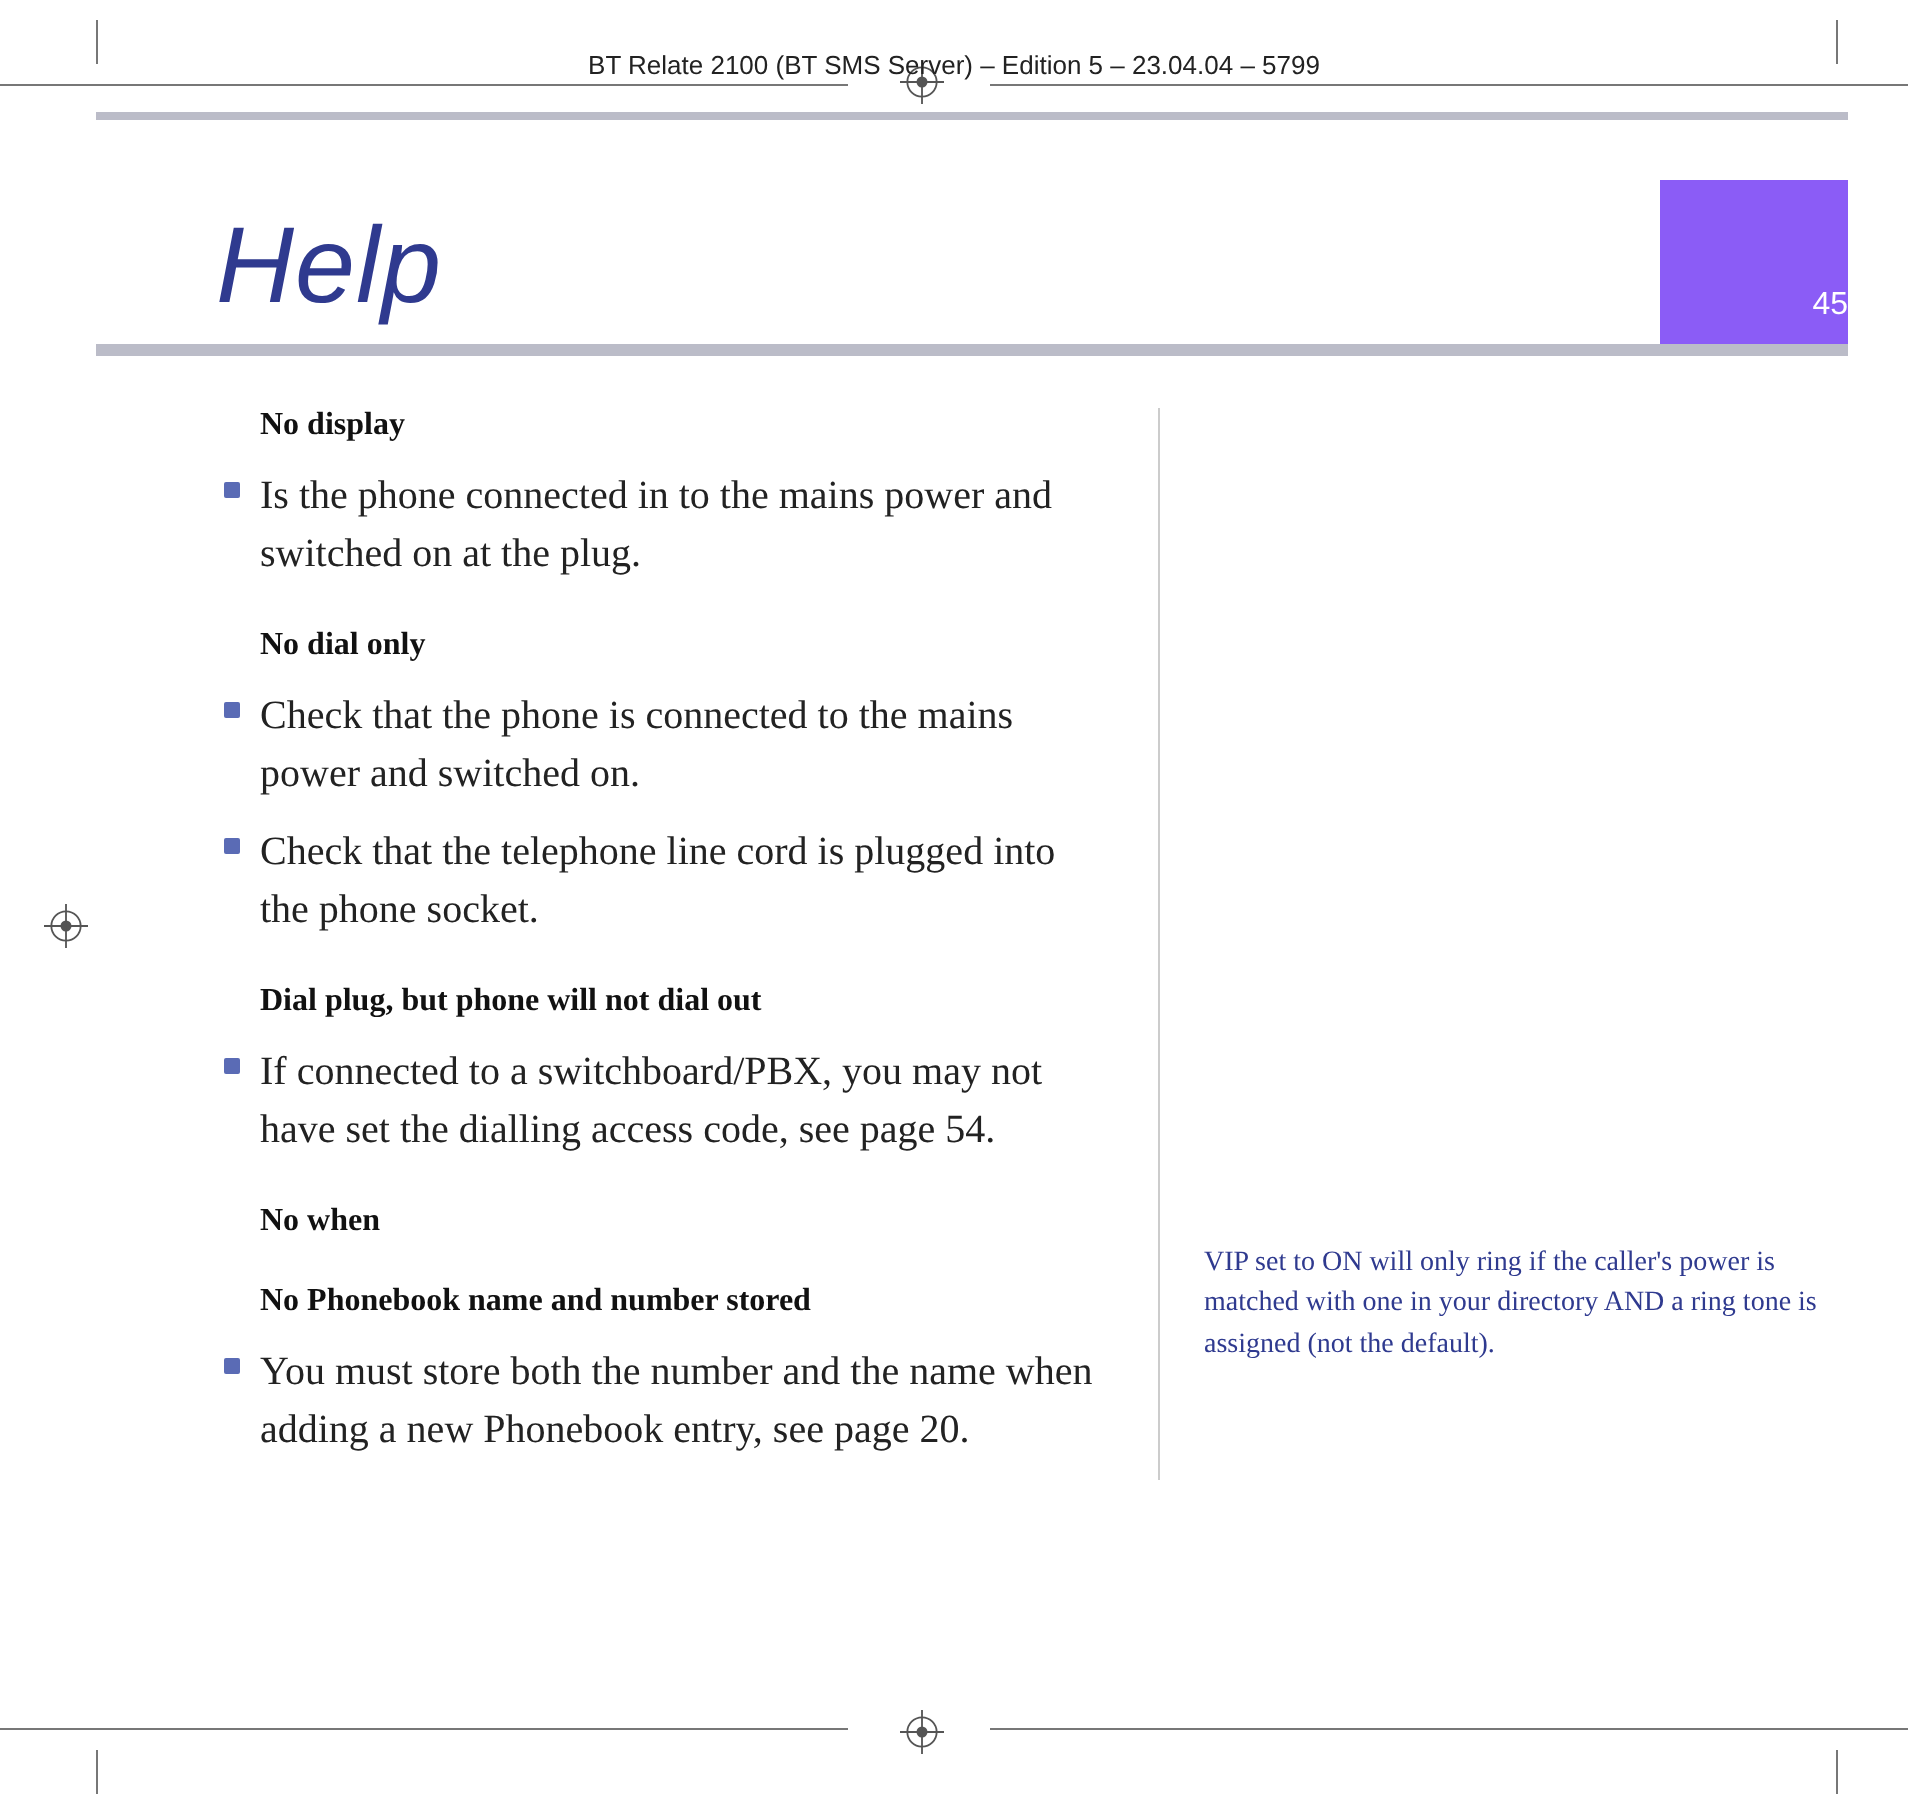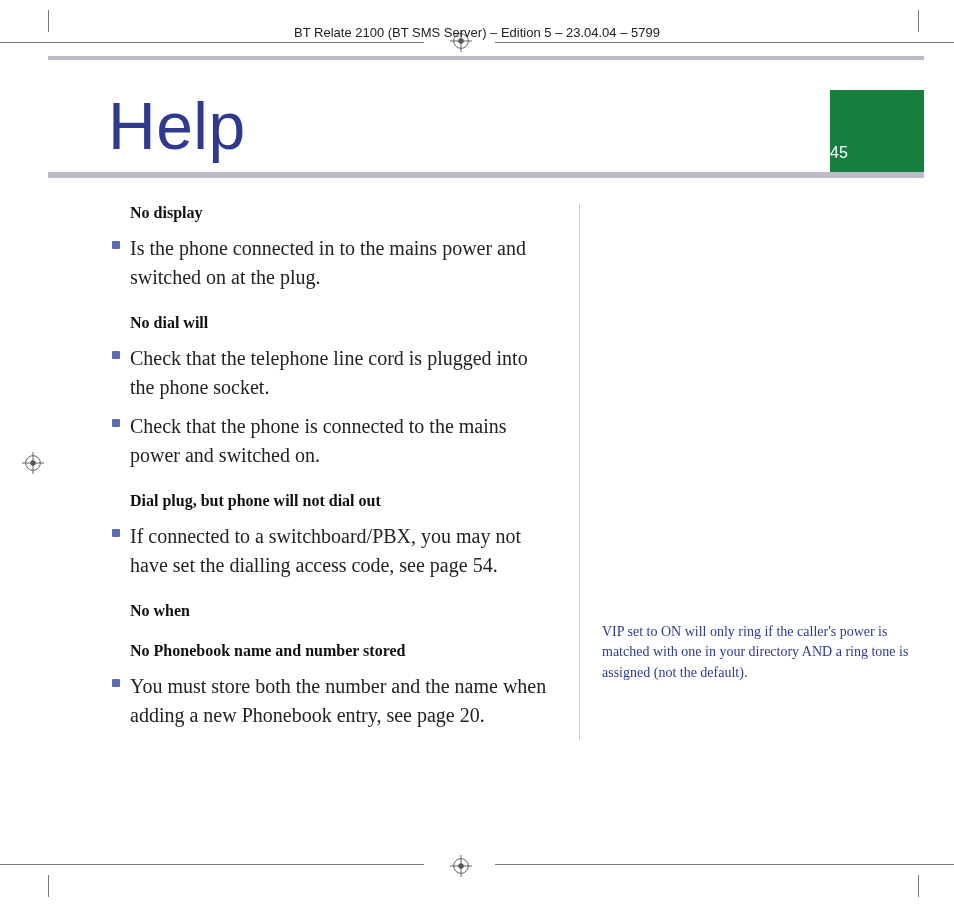--- a/index.html
+++ b/index.html
@@ -57,32 +57,33 @@
     display: flex;
     align-items: stretch;
   }
   .banner-left {
     flex: 1;
     display: flex;
     align-items: flex-end;
     padding: 0 0 8px 60px;
   }
   .banner-title {
-    font-size: 66px;
+    font-size: 54px;
     font-weight: 400;
     color: #2f3a8f;
     letter-spacing: 0.5px;
+    font-style: italic;
   }
   .banner-right {
     width: 94px;
-    background: #15803d;
+    background: #8b5cf6;
     color: #fff;
     display: flex;
     align-items: flex-end;
-    justify-content: flex-start;
+    justify-content: flex-end;
     padding-bottom: 10px;
     font-size: 16px;
     margin-top: 30px;
   }
 
   .content {
     display: flex;
     margin-top: 26px;
     font-family: Liberation Serif, serif;
   }
@@ -174,24 +175,24 @@
     </div>
 
     <div class="content">
       <div class="col-main">
 
         <div class="h first">No display</div>
         <ul class="items">
           <li>Is the phone connected in to the mains power and switched on at the plug.</li>
         </ul>
 
-        <div class="h">No dial will</div>
-        <ul class="items">
+        <div class="h">No dial only</div>
+        <ul class="items">
+          <li>Check that the phone is connected to the mains power and switched on.</li>
           <li>Check that the telephone line cord is plugged into the phone socket.</li>
-          <li>Check that the phone is connected to the mains power and switched on.</li>
         </ul>
 
         <div class="h">Dial plug, but phone will not dial out</div>
         <ul class="items">
           <li>If connected to a switchboard/PBX, you may not have set the dialling access code, see page 54.</li>
         </ul>
 
         <div class="h">No when</div>
 
         <div class="h">No Phonebook name and number stored</div>

